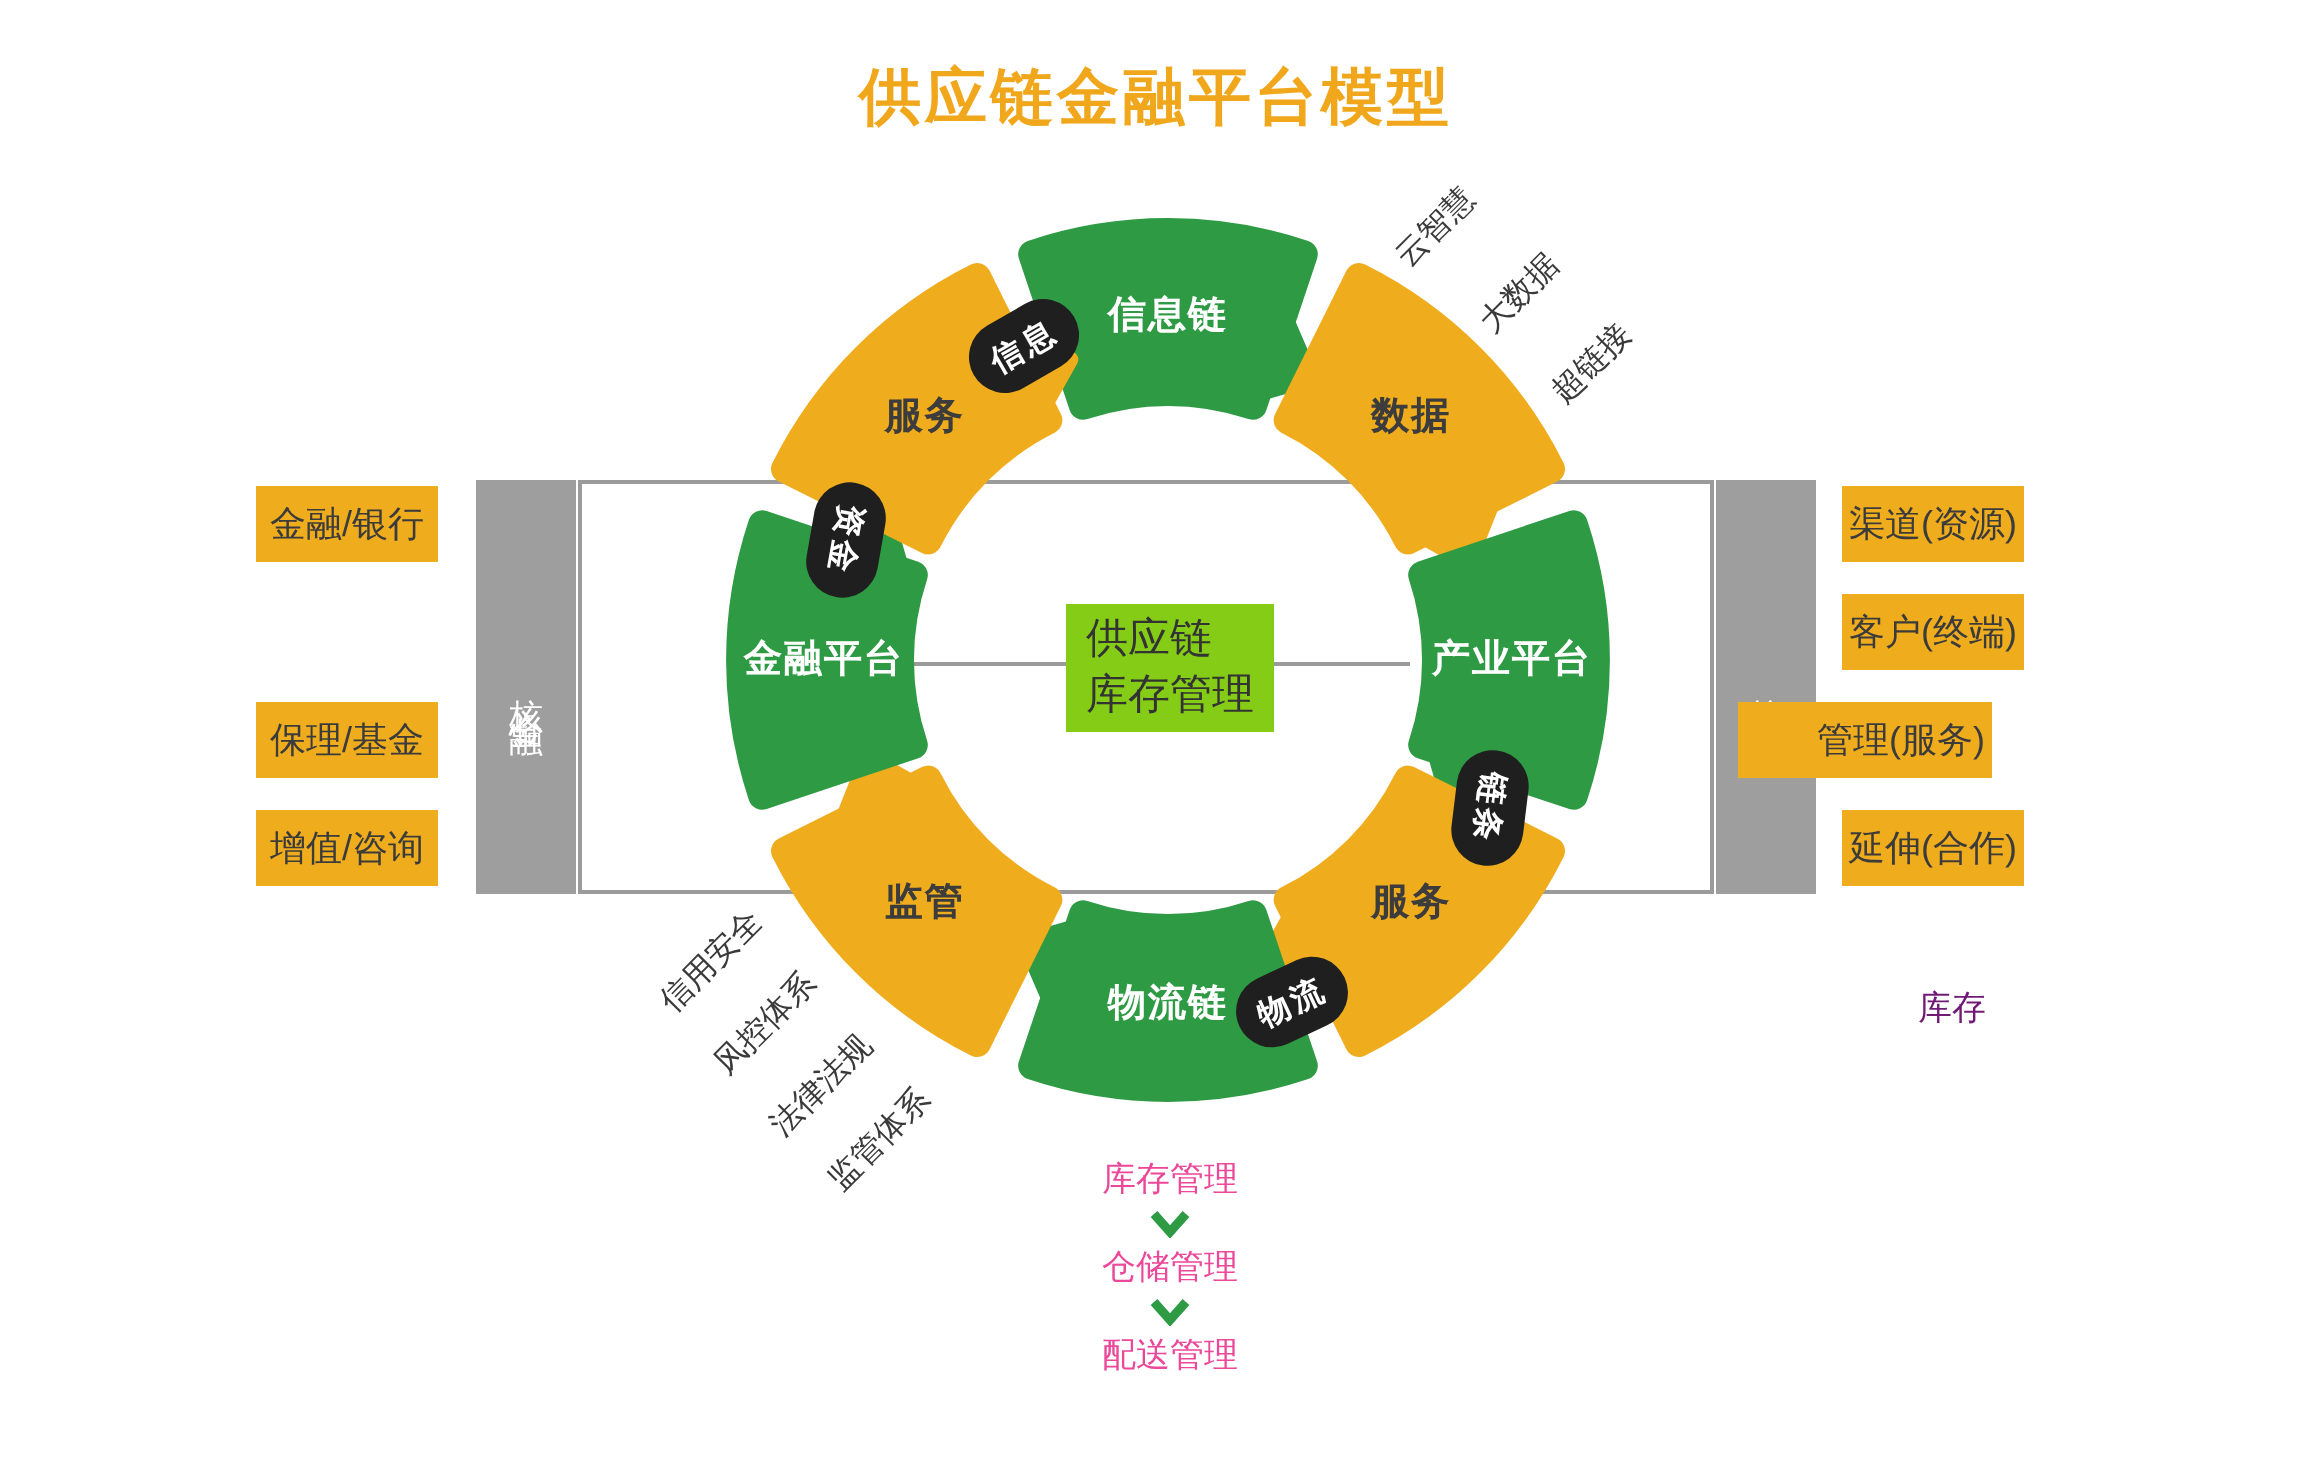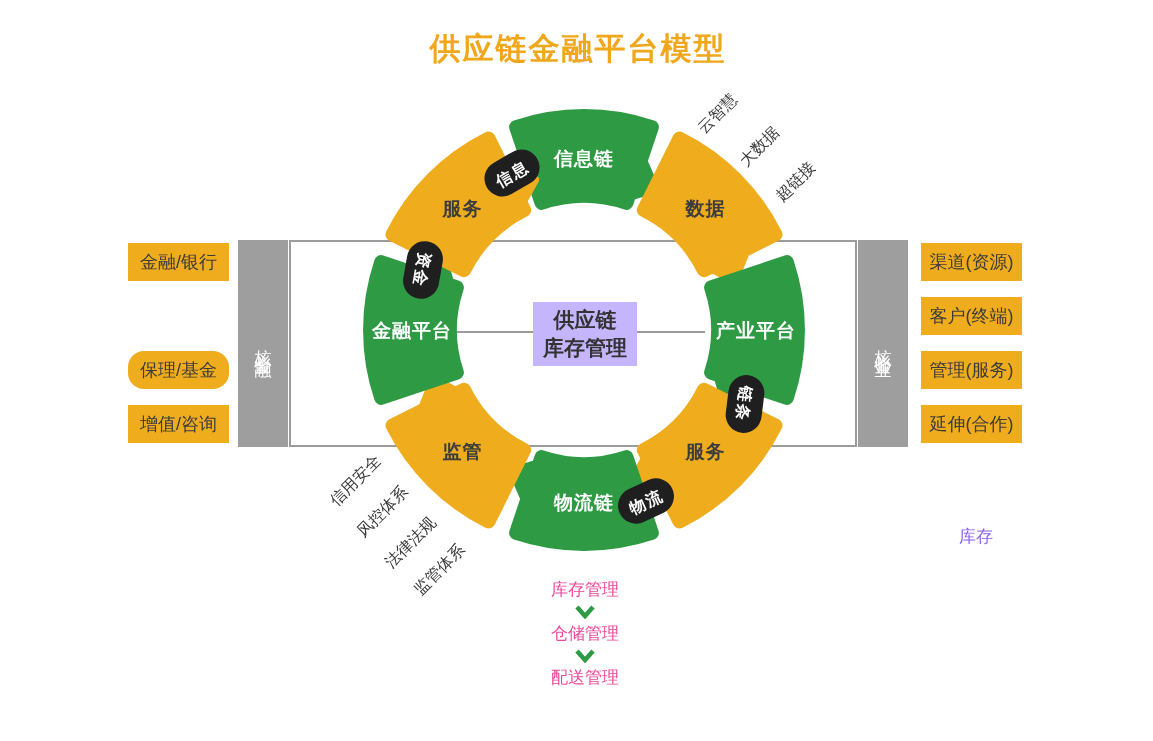--- a/index.html
+++ b/index.html
@@ -6,38 +6,38 @@
   .canvas{position:relative;width:1153px;height:741px;background:#fff;overflow:hidden;
           font-family:"Liberation Sans","DejaVu Sans",sans-serif;}
   .title{position:absolute;left:0;top:28px;width:1156px;text-align:center;
          font-size:31px;font-weight:bold;color:#F0A71B;letter-spacing:2px;}
   .frame{position:absolute;left:289px;top:240px;width:568px;height:207px;
          border:2px solid #9B9B9B;box-sizing:border-box;}
   .hline{position:absolute;left:455px;top:331px;width:250px;height:2px;background:#9B9B9B;}
   .vbar{position:absolute;top:240px;width:50px;height:207px;background:#9E9E9E;
         display:flex;align-items:center;justify-content:center;}
   .vtext{writing-mode:vertical-rl;color:#fff;font-size:17px;letter-spacing:4px;}
-  .box{position:absolute;width:101px;height:38px;background:#EFAC1D;color:#3B3B3B;
+  .box{position:absolute;width:91px;height:38px;background:#EFAC1D;color:#3B3B3B;
        font-size:18px;font-weight:500;display:flex;align-items:center;justify-content:center;
        white-space:nowrap;}
   .diag{position:absolute;transform:translate(-50%,-50%) rotate(-45deg);
         font-size:16px;color:#3A3A3A;white-space:nowrap;}
-  .plain-label{position:absolute;transform:translate(-50%,-50%);font-size:17px;color:#8b5cf6;margin-top:32px;}
+  .plain-label{position:absolute;transform:translate(-50%,-50%);font-size:17px;color:#701a75;}
   .ring{position:absolute;left:304px;top:50px;}
   use.g{color:#2E9B44;}
   use.y{color:#EFAC1D;}
   .slab{font-size:19px;font-weight:bold;text-anchor:middle;dominant-baseline:central;letter-spacing:1px;}
   .slab.w{fill:#fff;}
   .slab.d{fill:#3C3C3C;}
   .pill rect{fill:#1F1F1F;}
   .pill text{fill:#fff;font-size:16px;font-weight:bold;text-anchor:middle;
              dominant-baseline:central;letter-spacing:2px;}
   .center-text{position:absolute;left:585px;top:334px;transform:translate(-50%,-50%);
-               background:#c4b5fd;padding:4px 10px;text-align:center;color:#333;
-               font-size:21px;font-weight:bold;line-height:28px;white-space:nowrap;}
+               background:#84cc16;padding:4px 10px;color:#333;
+               font-size:21px;font-weight:normal;line-height:28px;white-space:nowrap;}
   .flow{position:absolute;left:525px;top:580px;width:120px;display:flex;
         flex-direction:column;align-items:center;}
   .flow-step{font-size:17px;color:#ec4899;line-height:20px;}
   .flow-chevron{margin:5px 0;}
 </style>
 </head>
 <body>
 
 <div class="canvas">
 
@@ -47,26 +47,26 @@
   <div class="hline"></div>
 
   <div class="vbar" style="left:238px;">
     <span class="vtext">核心金融</span>
   </div>
   <div class="vbar" style="left:858px;">
     <span class="vtext">核心企业</span>
   </div>
 
   <div class="box" style="left:128px;top:243px;">金融/银行</div>
-  <div class="box" style="left:128px;top:351px;border-radius:16px;">保理/基金</div>
+  <div class="box" style="left:128px;top:351px;">保理/基金</div>
   <div class="box" style="left:128px;top:405px;">增值/咨询</div>
 
   <div class="box" style="left:921px;top:243px;">渠道(资源)</div>
   <div class="box" style="left:921px;top:297px;">客户(终端)</div>
-  <div class="box" style="left:921px;top:351px;">管理(服务)</div>
+  <div class="box" style="left:869px;top:351px;padding-left:36px;">管理(服务)</div>
   <div class="box" style="left:921px;top:405px;">延伸(合作)</div>
 
   <div class="diag" style="left:718px;top:114px;">云智慧</div>
   <div class="diag" style="left:760px;top:147px;">大数据</div>
   <div class="diag" style="left:796px;top:182px;">超链接</div>
 
   <div class="diag" style="left:356px;top:481px;">信用安全</div>
   <div class="diag" style="left:383px;top:512px;">风控体系</div>
   <div class="diag" style="left:411px;top:543px;">法律法规</div>
   <div class="diag" style="left:440px;top:570px;">监管体系</div>

